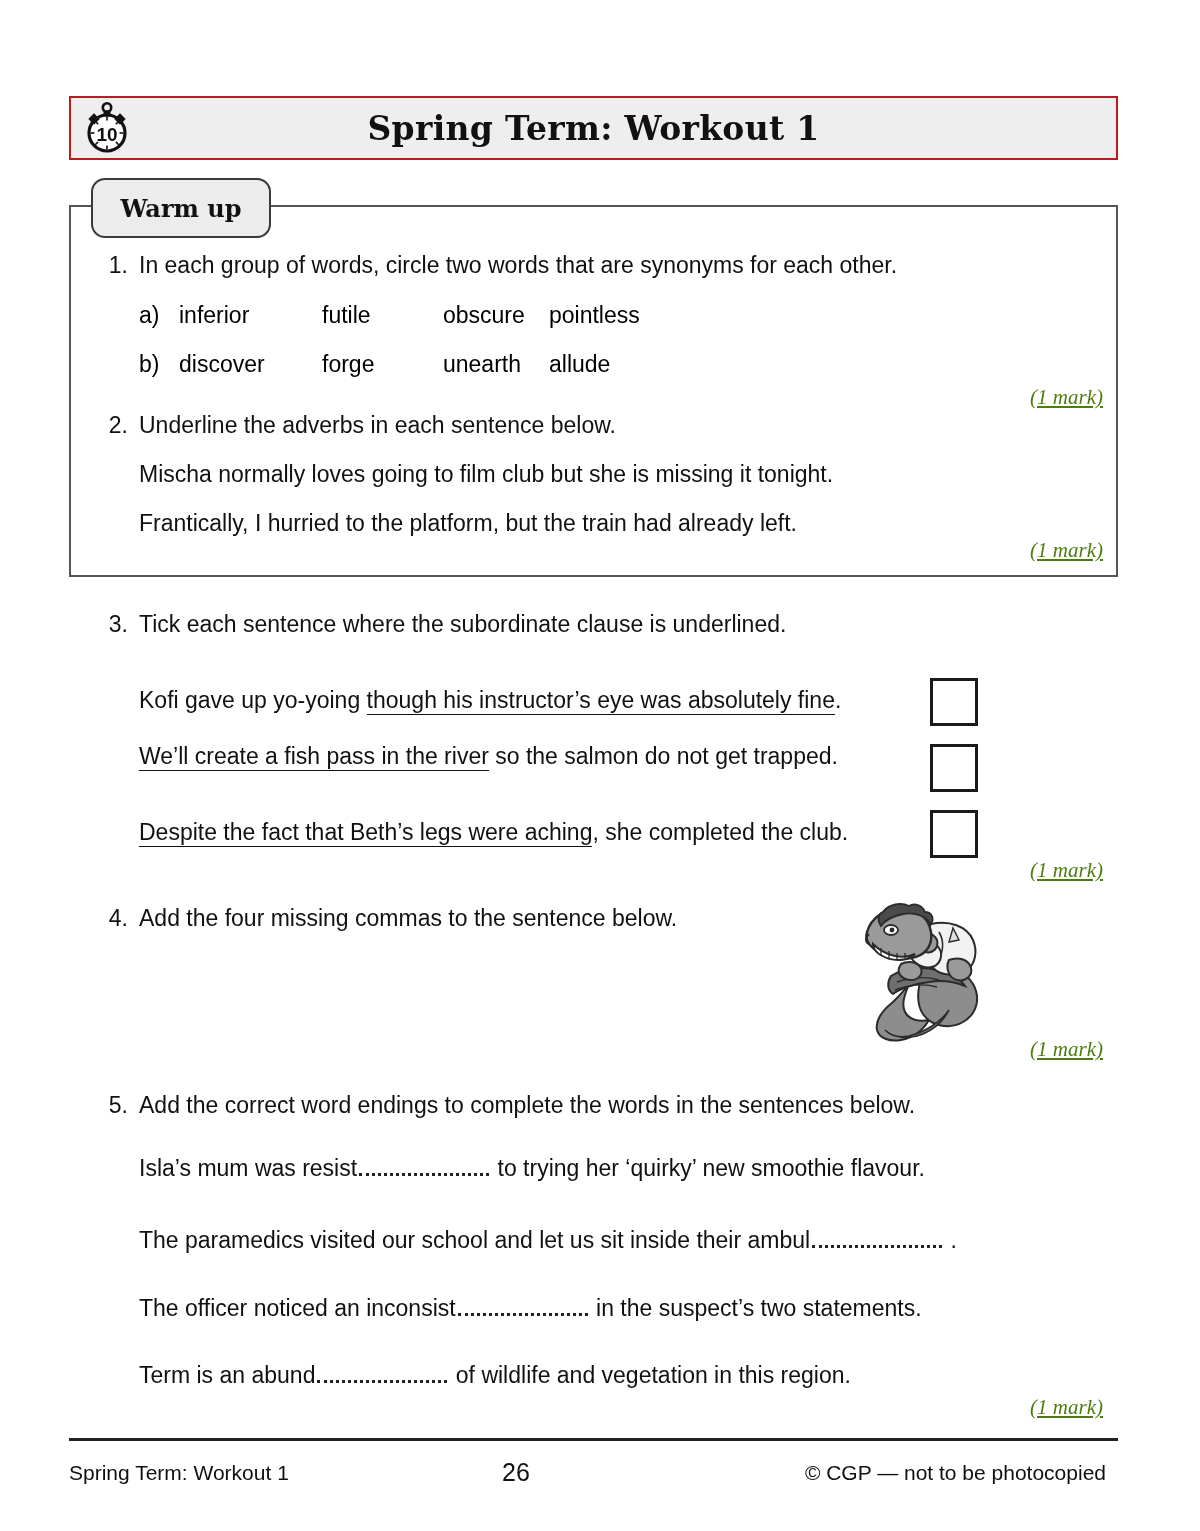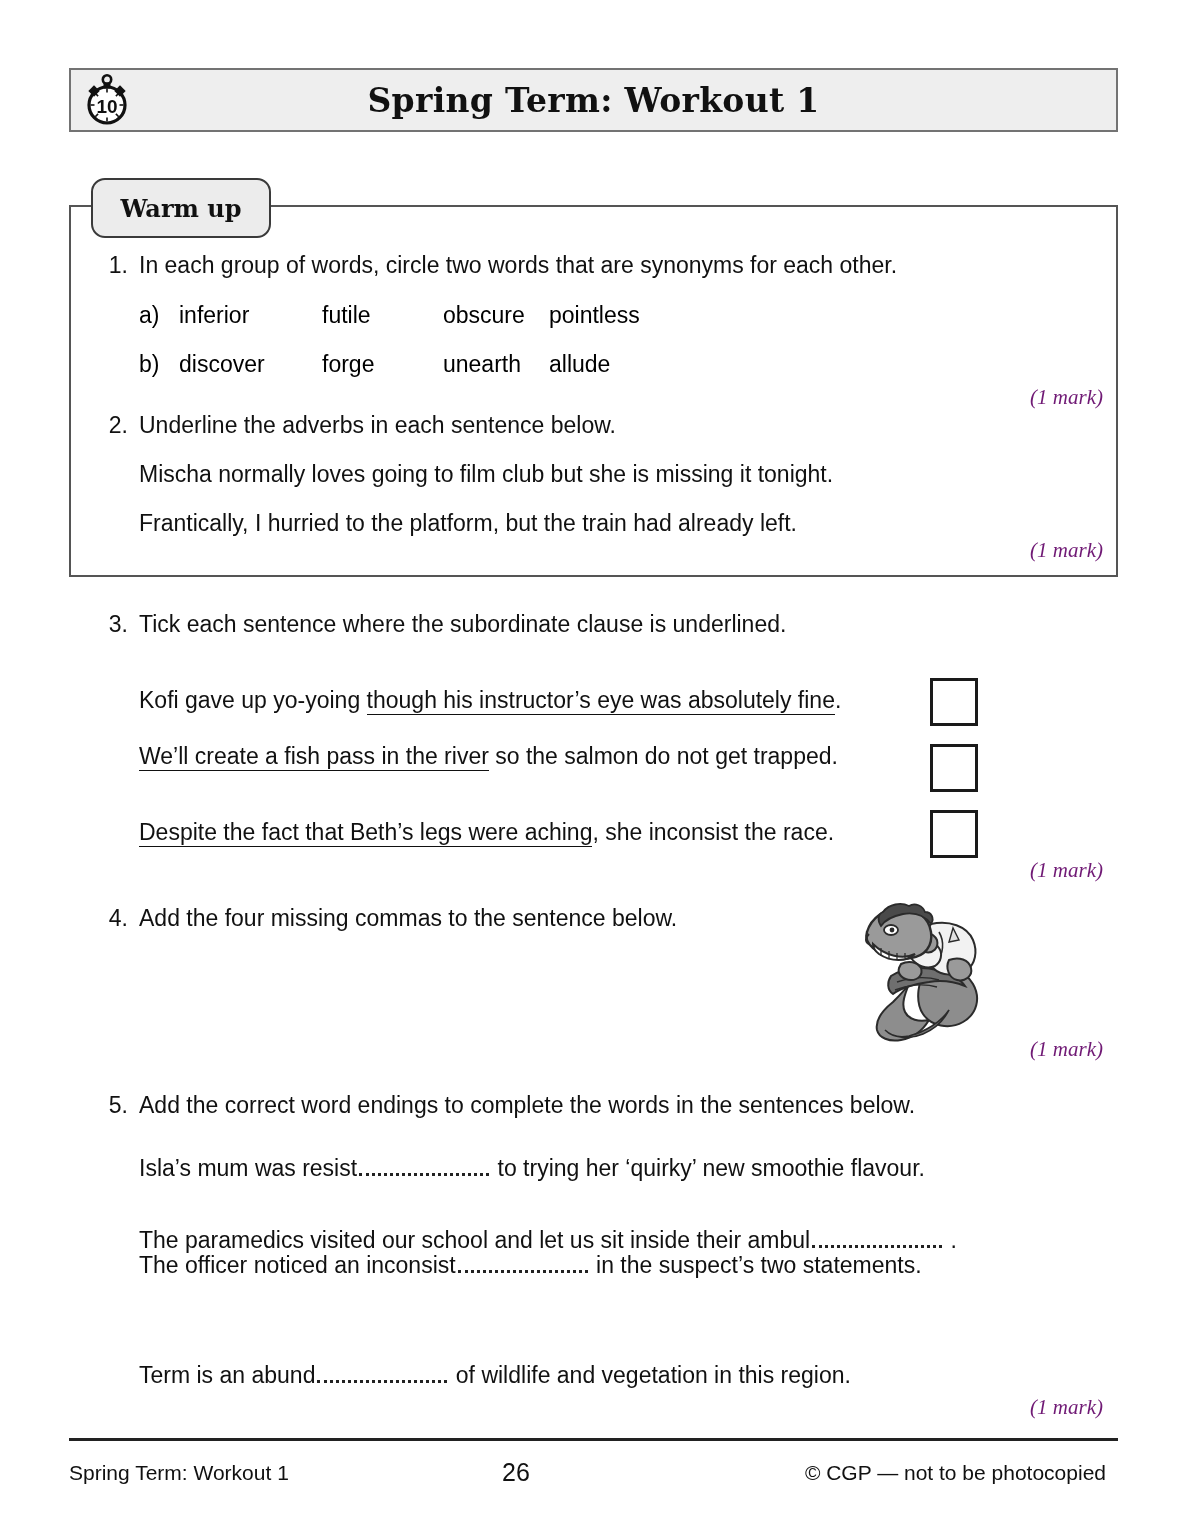--- a/index.html
+++ b/index.html
@@ -13,24 +13,24 @@
     position: relative;
     font-family: "Liberation Sans", sans-serif;
     color: #000000;
     overflow: hidden;
   }
 
   
   .header-bar {
     position: absolute;
     left: 69px;
-    top: 68px;
+    top: 96px;
     width: 1049px;
     height: 64px;
-    border: 2px solid #737373;
+    border: 2px solid #b91c1c;
     background: #eeeeee;
     box-sizing: border-box;
   }
   .timer-badge {
     position: absolute;
     left: 0px;
     top: 0px;
     width: 72px;
     height: 60px;
     display: flex;
@@ -97,23 +97,24 @@
     font-size: 23px;
     color: #111111;
     text-align: right;
     width: 40px;
   }
   .mark {
     position: absolute;
     font-family: "Liberation Serif", serif;
     font-style: italic;
     font-size: 21px;
-    color: #701a75;
+    color: #4d7c0f;
     text-align: right;
     white-space: nowrap;
+    text-decoration: underline;
   }
 
   .wordrow {
     position: absolute;
     font-size: 23px;
     white-space: nowrap;
   }
   .wordrow .lbl { display: inline-block; width: 40px; }
   .wordrow .w { display: inline-block; }
 
@@ -253,21 +254,21 @@
 <div class="q" style="left:139px; top:510px;">Frantically, I hurried to the platform, but the train had already left.</div>
 <div class="mark" style="right:97px; top:538px;">(1 mark)</div>
 
 <div class="qnum" style="left:88px; top:611px;">3.</div>
 <div class="q" style="left:139px; top:611px;">Tick each sentence where the subordinate clause is underlined.</div>
 
 <div class="q" style="left:139px; top:687px;"><span>Kofi gave up yo-yoing </span><span class="ul">though his instructor’s eye was absolutely fine</span><span>.</span></div>
 
 <div class="q" style="left:139px; top:731px;margin-top:12px;"><span></span><span class="ul">We’ll create a fish pass in the river</span><span> so the salmon do not get trapped.</span></div>
 
-<div class="q" style="left:139px; top:819px;"><span></span><span class="ul">Despite the fact that Beth’s legs were aching</span><span>, she inconsist the race.</span></div>
+<div class="q" style="left:139px; top:819px;"><span></span><span class="ul">Despite the fact that Beth’s legs were aching</span><span>, she completed the club.</span></div>
 
 <div class="checkbox" style="left:930px; top:678px;"></div>
 <div class="checkbox" style="left:930px; top:744px;"></div>
 <div class="checkbox" style="left:930px; top:810px;"></div>
 
 <div class="mark" style="right:97px; top:858px;">(1 mark)</div>
 
 <div class="qnum" style="left:88px; top:905px;">4.</div>
 <div class="q" style="left:139px; top:905px;">Add the four missing commas to the sentence below.</div>
 
@@ -328,21 +329,21 @@
 
 <div class="mark" style="right:97px; top:1037px;">(1 mark)</div>
 
 <div class="qnum" style="left:88px; top:1092px;">5.</div>
 <div class="q" style="left:139px; top:1092px;">Add the correct word endings to complete the words in the sentences below.</div>
 
 <div class="q" style="left:139px; top:1155px;"><span>Isla’s mum was resist</span><span class="blank" style="width:130px;"></span><span> to trying her ‘quirky’ new smoothie flavour.</span></div>
 
 <div class="q" style="left:139px; top:1227px;"><span>The paramedics visited our school and let us sit inside their ambul</span><span class="blank" style="width:130px;"></span><span> .</span></div>
 
-<div class="q" style="left:139px; top:1252px;"><span>The officer noticed an inconsist</span><span class="blank" style="width:130px;"></span><span> in the suspect’s two statements.</span></div>
+<div class="q" style="left:139px; top:1295px;"><span>The officer noticed an inconsist</span><span class="blank" style="width:130px;"></span><span> in the suspect’s two statements.</span></div>
 
 <div class="q" style="left:139px; top:1362px;"><span>Term is an abund</span><span class="blank" style="width:130px;"></span><span> of wildlife and vegetation in this region.</span></div>
 
 <div class="mark" style="right:97px; top:1395px;">(1 mark)</div>
 
 <div class="footer-rule"></div>
 <div class="footer-left">Spring Term: Workout 1</div>
 <div class="footer-center">26</div>
 <div class="footer-right">© CGP — not to be photocopied</div>
 

